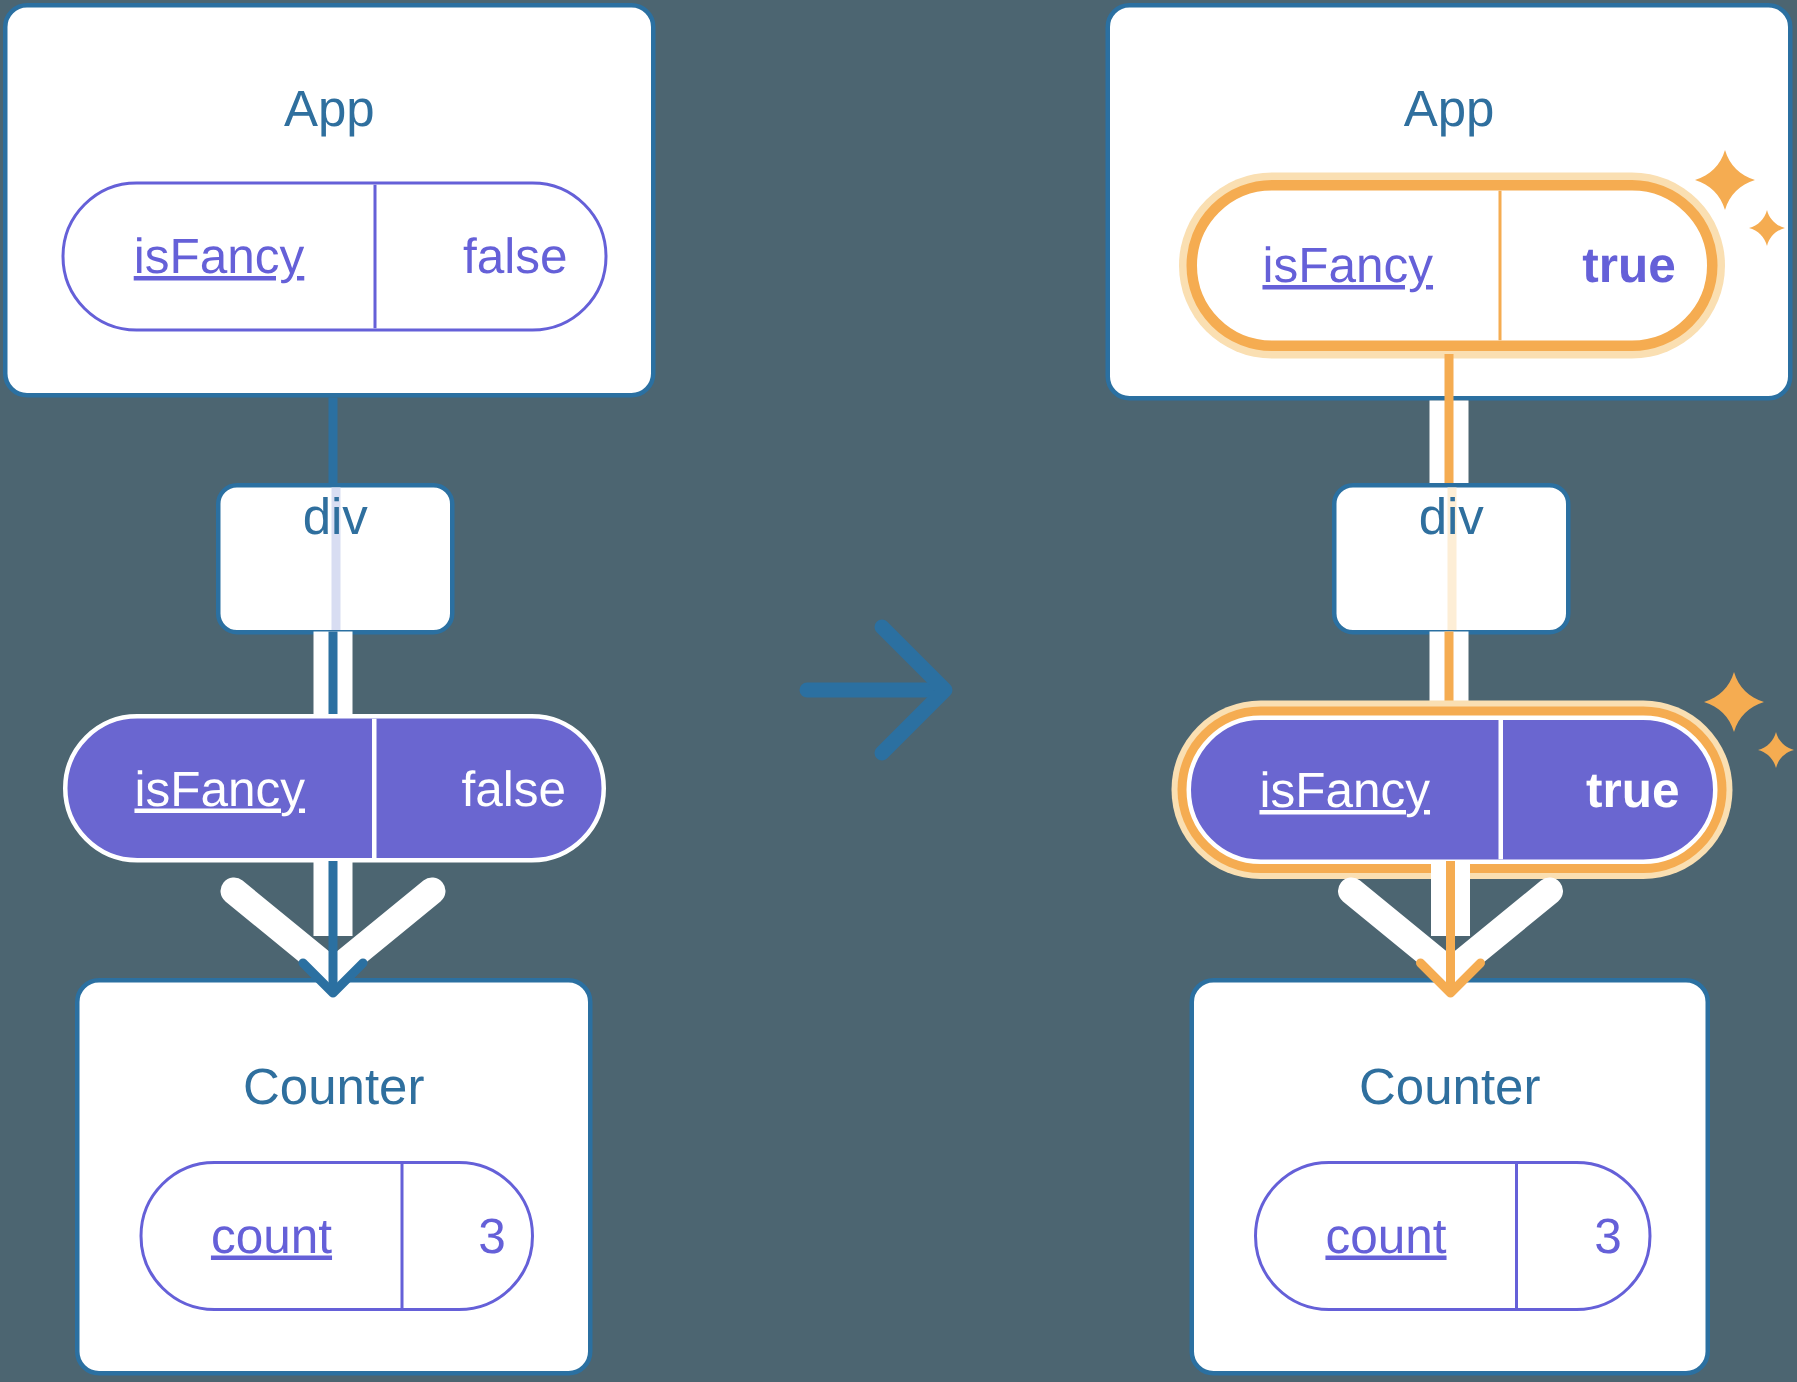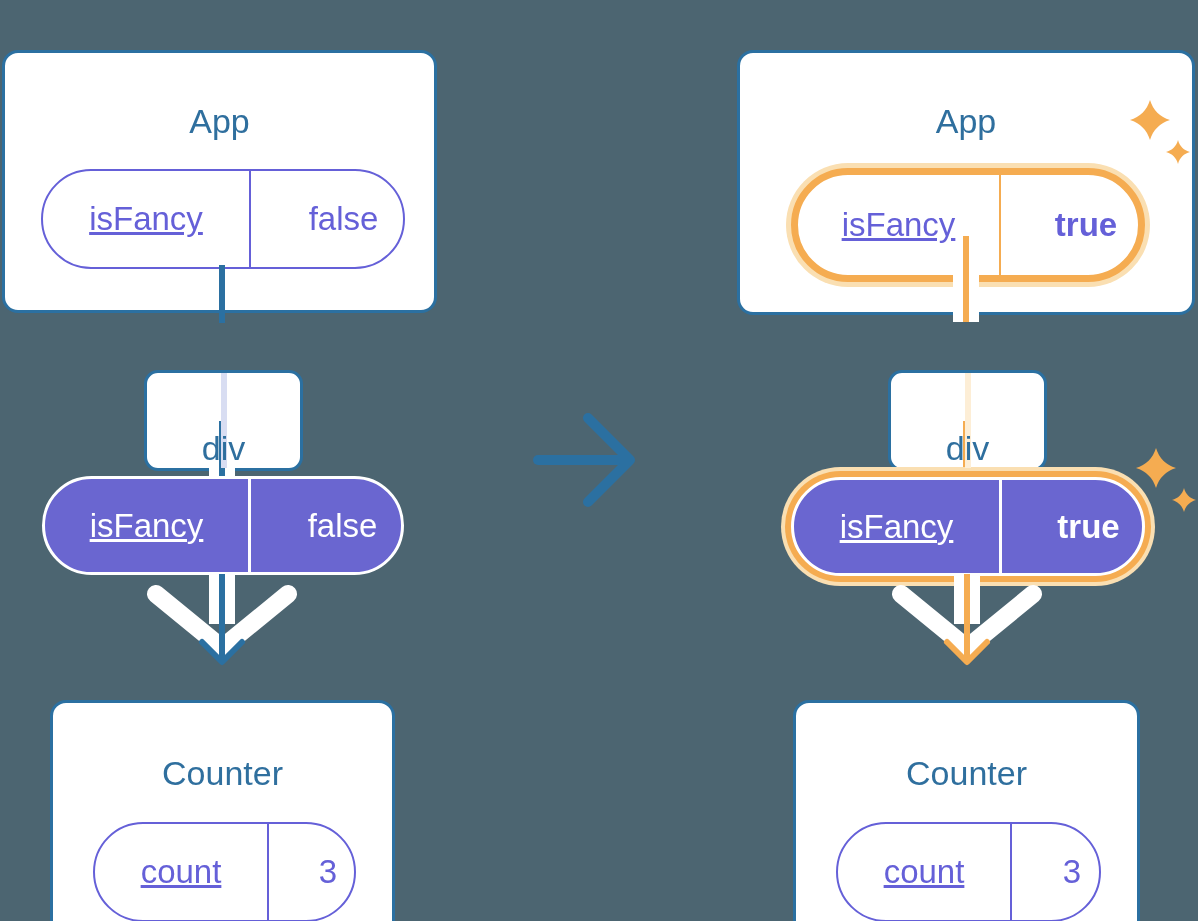--- a/index.html
+++ b/index.html
@@ -3,21 +3,21 @@
 <meta charset="utf-8">
 <style>
   html,body{margin:0;padding:0;background:#4c6571;}
   .stage{
     position:relative;width:1198px;height:921px;overflow:hidden;
     background:var(--background,#4c6571);
     font-family:"Liberation Sans",sans-serif;
   }
   .card{
     position:absolute;background:#fff;box-sizing:border-box;
-    border:3px solid var(--steel,#2b70a1);border-radius:16px;margin-top:48px;
+    border:3px solid var(--steel,#2b70a1);border-radius:16px;
   }
   .card-title{
     text-align:center;font-size:34px;line-height:40px;
     color:var(--title-text,#2f6f9e);
   }
   .pill{
     position:absolute;box-sizing:border-box;display:flex;align-items:stretch;
     border-radius:999px;overflow:hidden;
   }
   .pill .seg{display:flex;align-items:center;justify-content:center;font-size:33px;}
@@ -35,21 +35,21 @@
   }
   .pill-hl-outline .seg{color:var(--purple,#6560d8);}
   .pill-hl-outline .seg-val{border-left:2px solid var(--orange,#f5ac51);font-weight:bold;}
   .pill-hl-solid{
     background:var(--purple-fill,#6a66d0);border:3px solid #fff;
     box-shadow:0 0 0 6px var(--orange,#f5ac51),0 0 0 10px var(--orange-halo,#fadfb2);
   }
   .pill-hl-solid .seg{color:#fff;}
   .pill-hl-solid .seg-val{border-left:3px solid #fff;font-weight:bold;}
   .vline{position:absolute;}
-  .div-card{display:flex;align-items:flex-end;justify-content:center;border-radius:14px;}
+  .div-card{display:flex;align-items:flex-start;justify-content:center;border-radius:14px;}
   .div-card .card-title{position:relative;z-index:2;}
   .inner-line{position:absolute;top:0;bottom:0;width:6px;left:calc(50% - 3px);z-index:1;}
   .inner-line.lavender{background:var(--lavender-pipe,#d8ddf2);}
   .inner-line.cream{background:var(--cream-pipe,#fdeed6);}
   .pipe-white{background:#fff;}
   .core-teal{background:var(--steel,#2b70a1);}
   .core-orange{background:var(--orange,#f5ac51);}
   svg{position:absolute;overflow:visible;}
   .stroke-white{stroke:#fff;}
   .stroke-steel{stroke:var(--steel,#2b70a1);}

